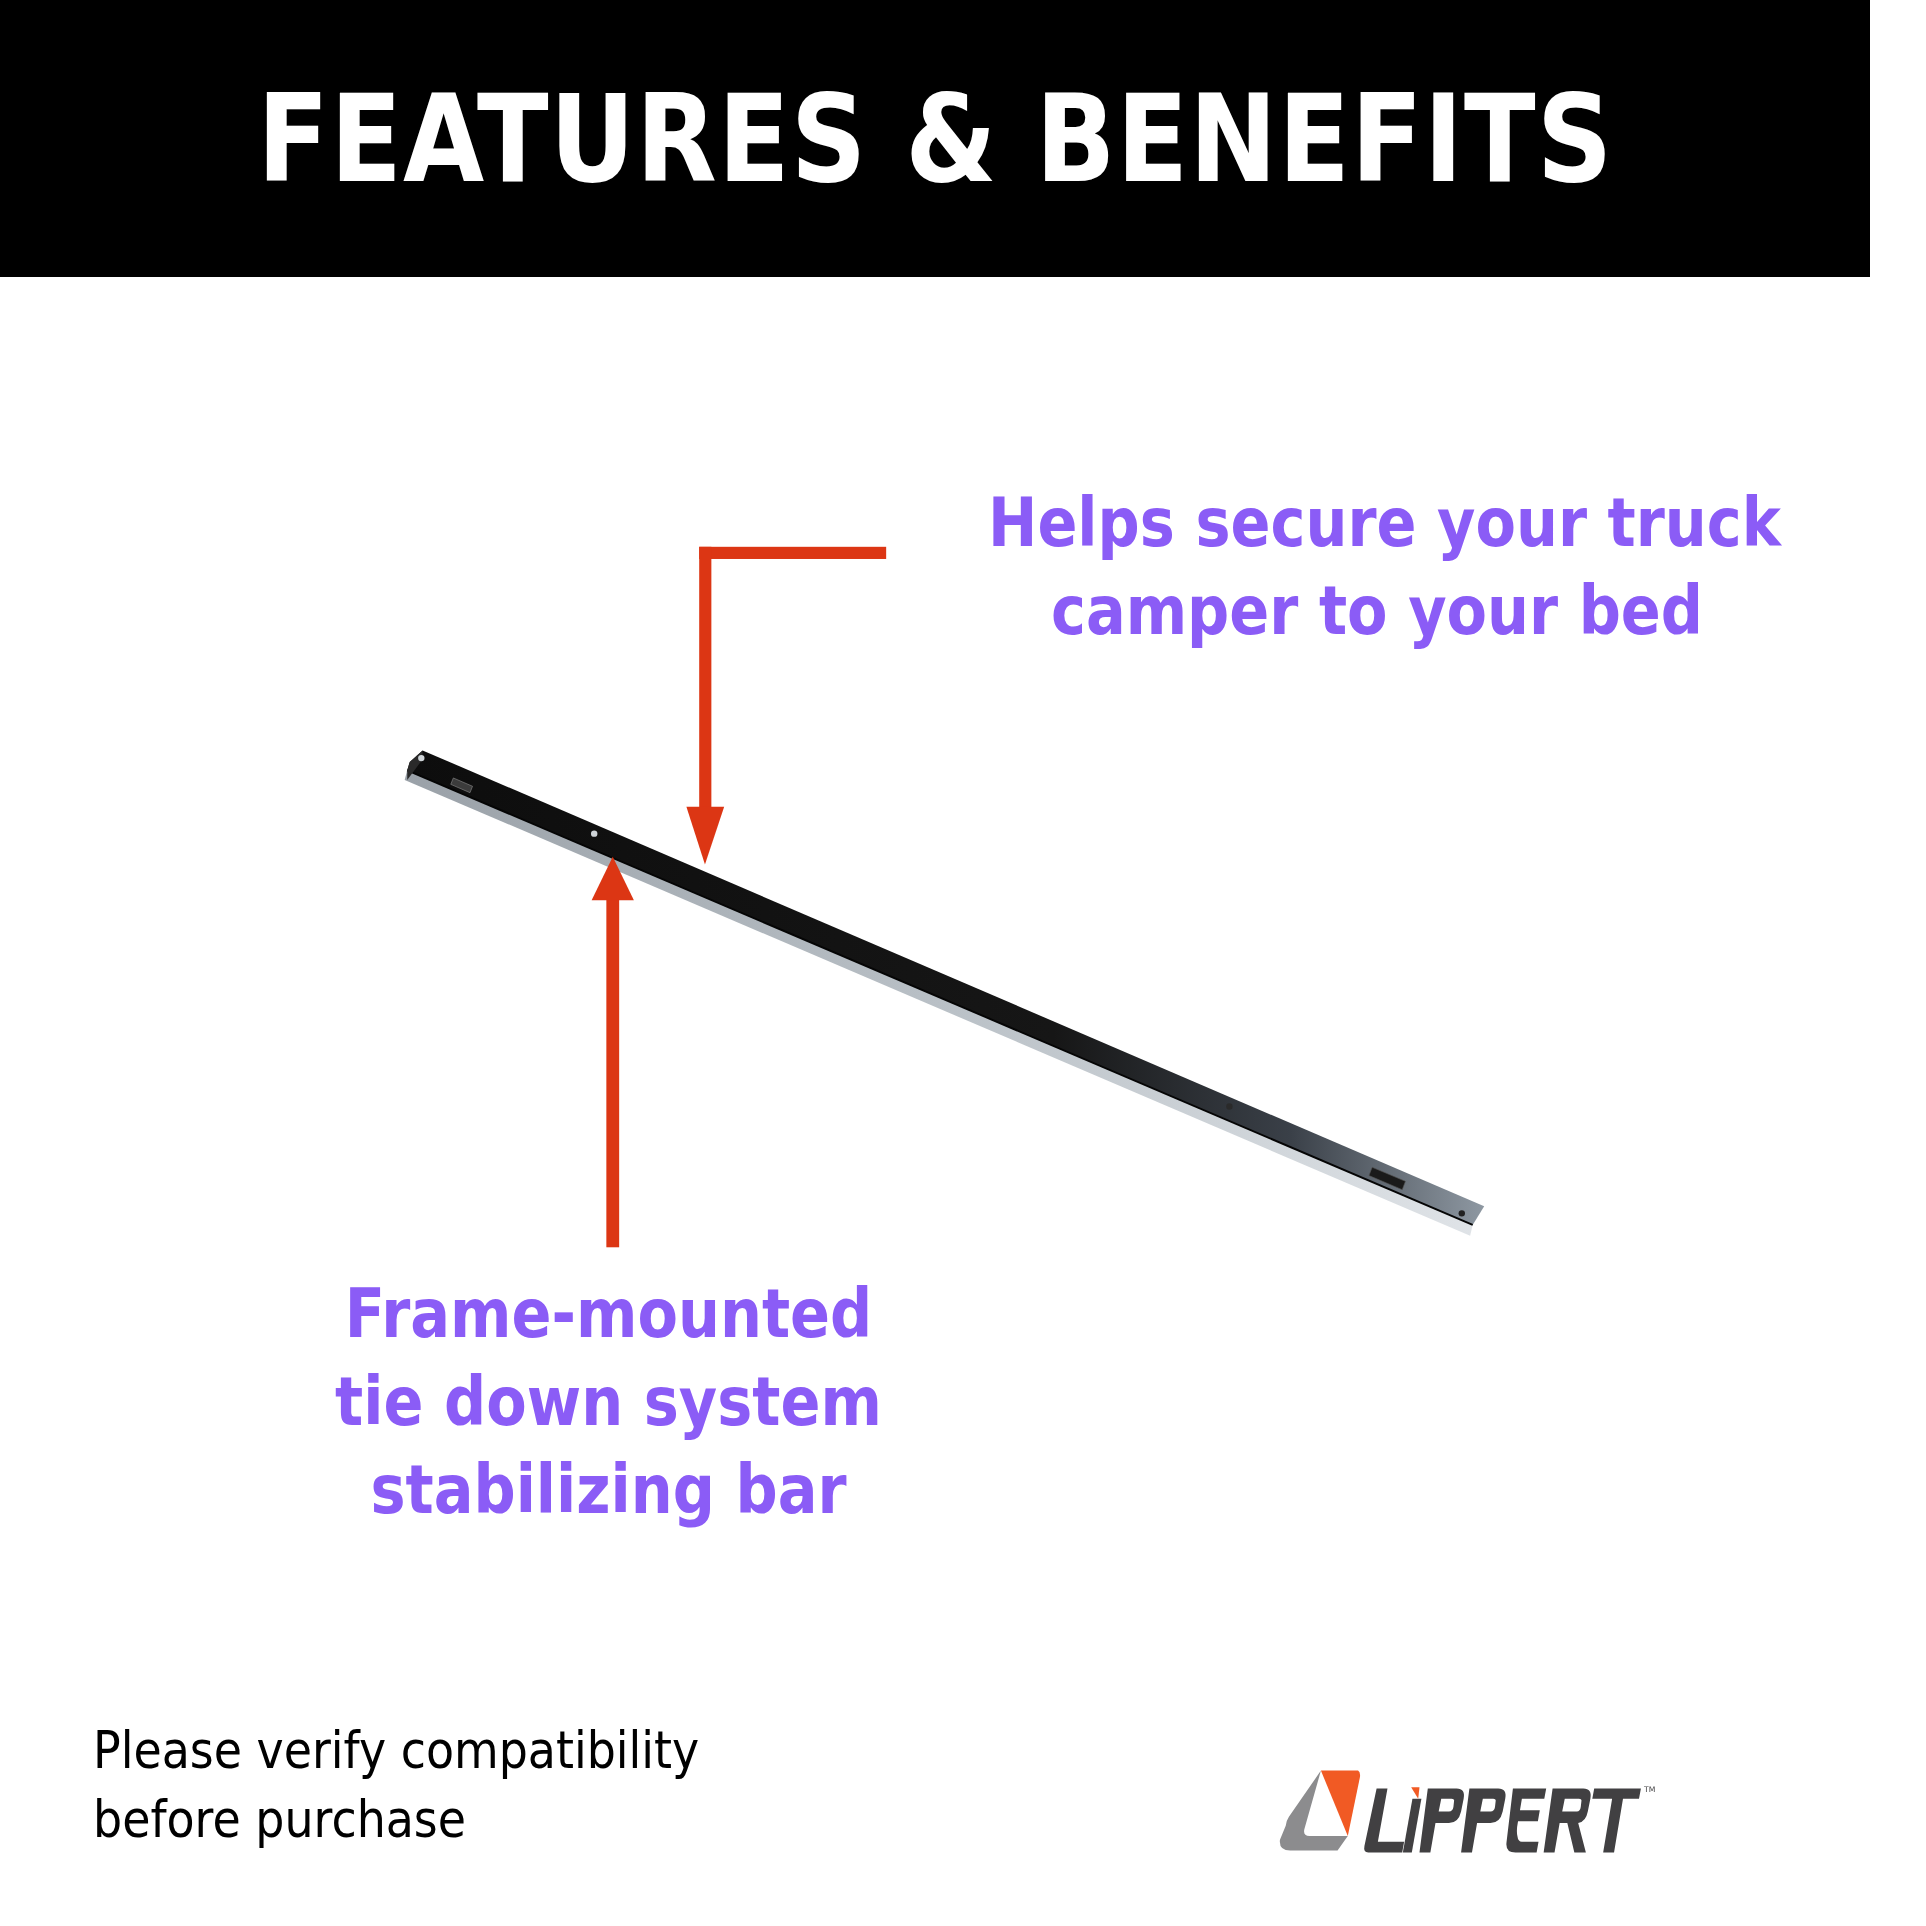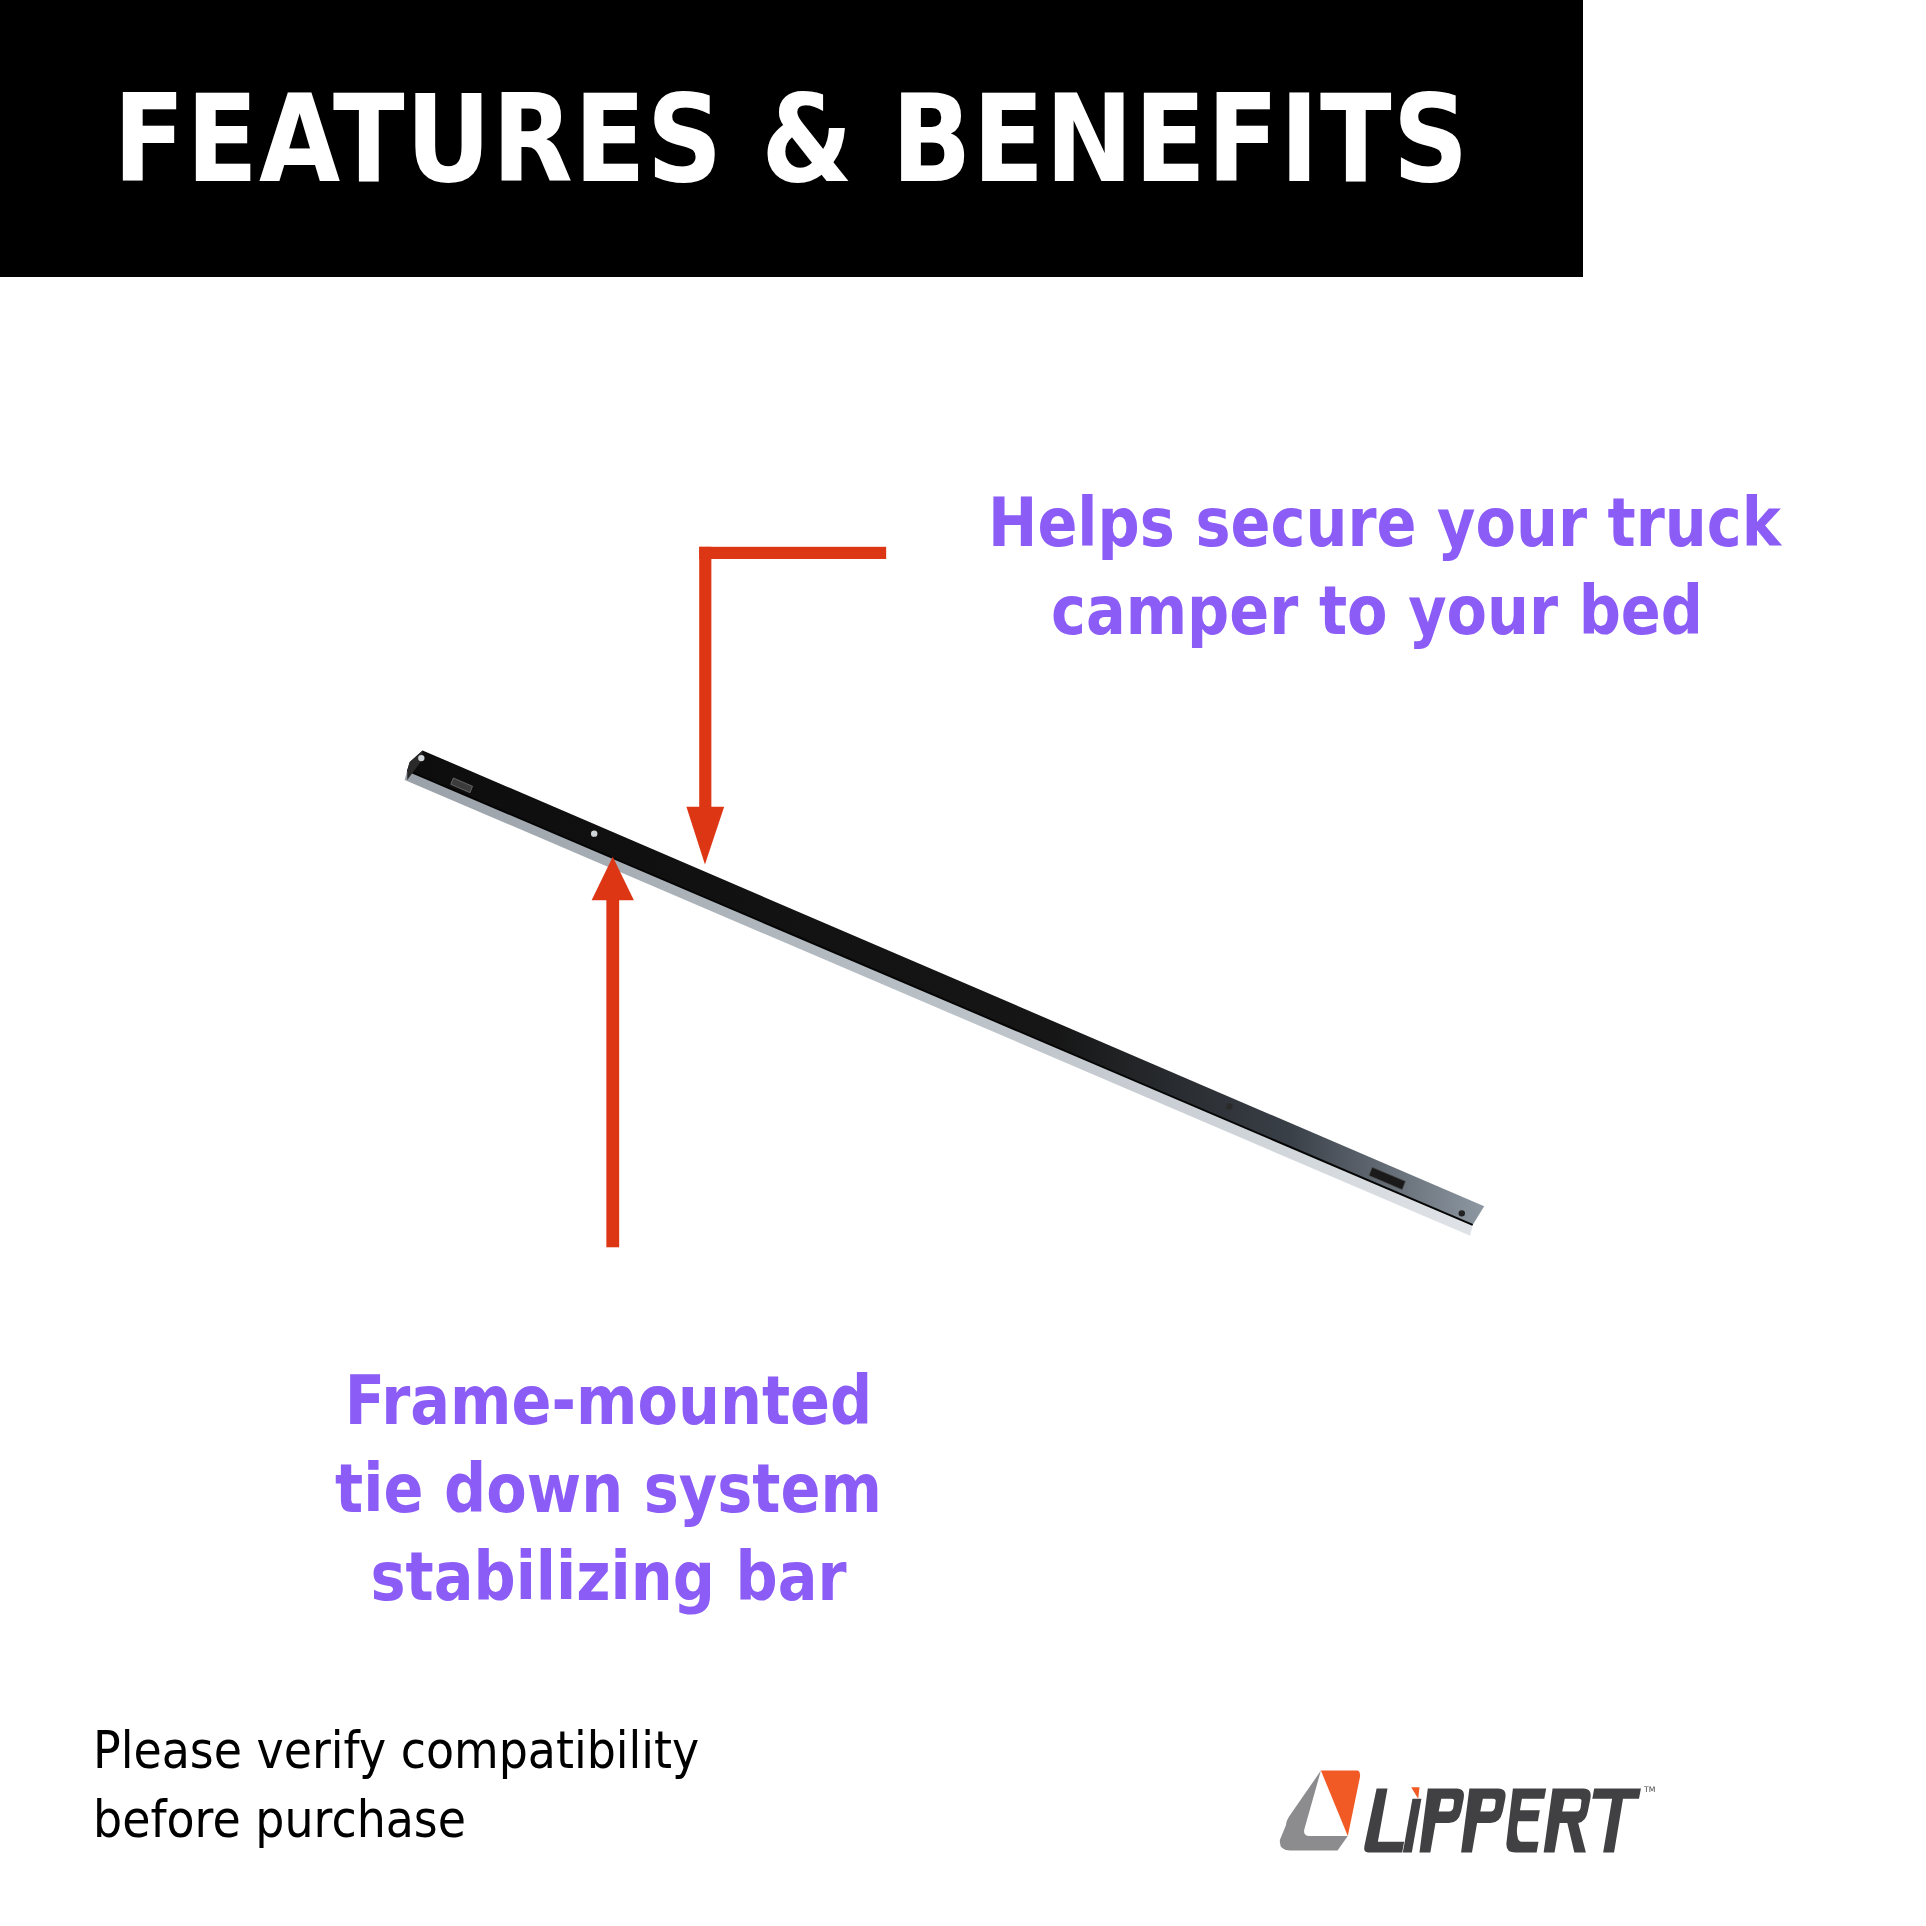--- a/index.html
+++ b/index.html
@@ -1,20 +1,20 @@
 <!DOCTYPE html>
 <html style="font-size:10.2px"><head>
   <meta charset="utf-8">
   <style>
     * { margin: 0; padding: 0; box-sizing: border-box; }
     html, body { width: 1926px; height: 1926px; background: #ffffff; overflow: hidden; }
     body { position: relative; font-family: "DejaVu Sans", sans-serif; color: #000; }
 
     .header {
-      position: absolute; left: 0; top: 0; width: 1583px; height: 277px;
+      position: absolute; left: 0; top: 0; width: 1870px; height: 277px;
       background: #000000;
       display: flex; align-items: center; justify-content: center; text-align: right;
     }
     .header-title {
       color: #ffffff;
       font-family: "DejaVu Sans", sans-serif;
       font-weight: bold;
       font-size: 122px;
       letter-spacing: 1.3px;
       transform: scaleX(0.86);
@@ -30,21 +30,21 @@
       line-height: 88px;
       white-space: nowrap;
     }
     .callout .line { display: block; transform: scaleX(0.88); }
     .callout-top {
       left: 935px; top: 479px; width: 884px;
       font-size: 67px; text-align: center;
     }
     .callout-top .line { transform-origin: center; }
     .callout-bottom {
-      left: 282px; top: 1357px; width: 653px;
+      left: 282px; top: 1270px; width: 653px;
       font-size: 67px; text-align: center;
     }
     .callout-bottom .line { transform-origin: center; }
 
     .disclaimer {
       position: absolute; left: 93px; top: 1716px;
       font-family: "DejaVu Sans", sans-serif;
       font-size: 51px; line-height: 69px; color: #000;
       white-space: nowrap;
     }

